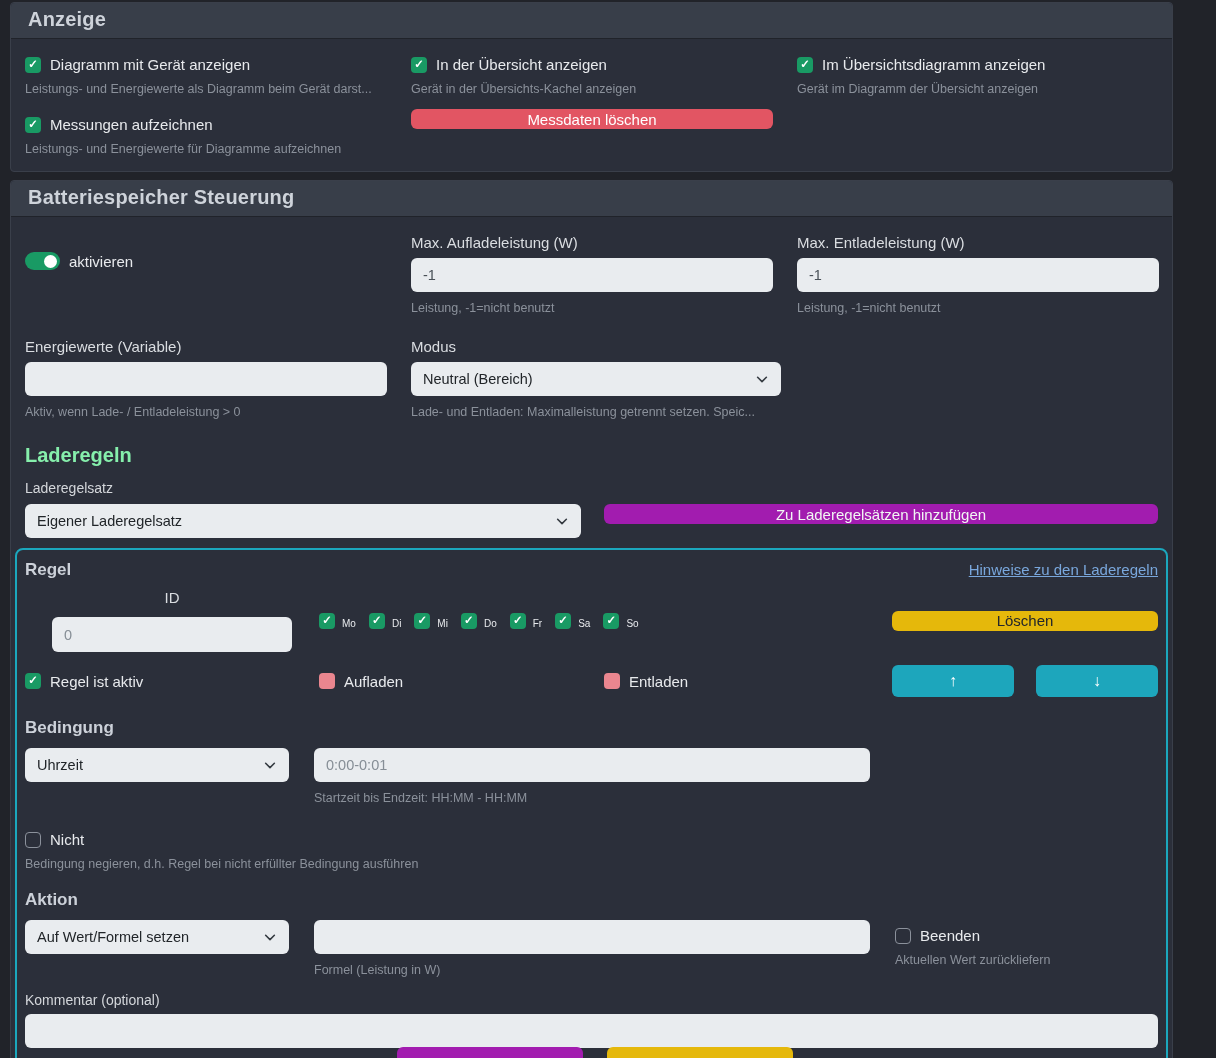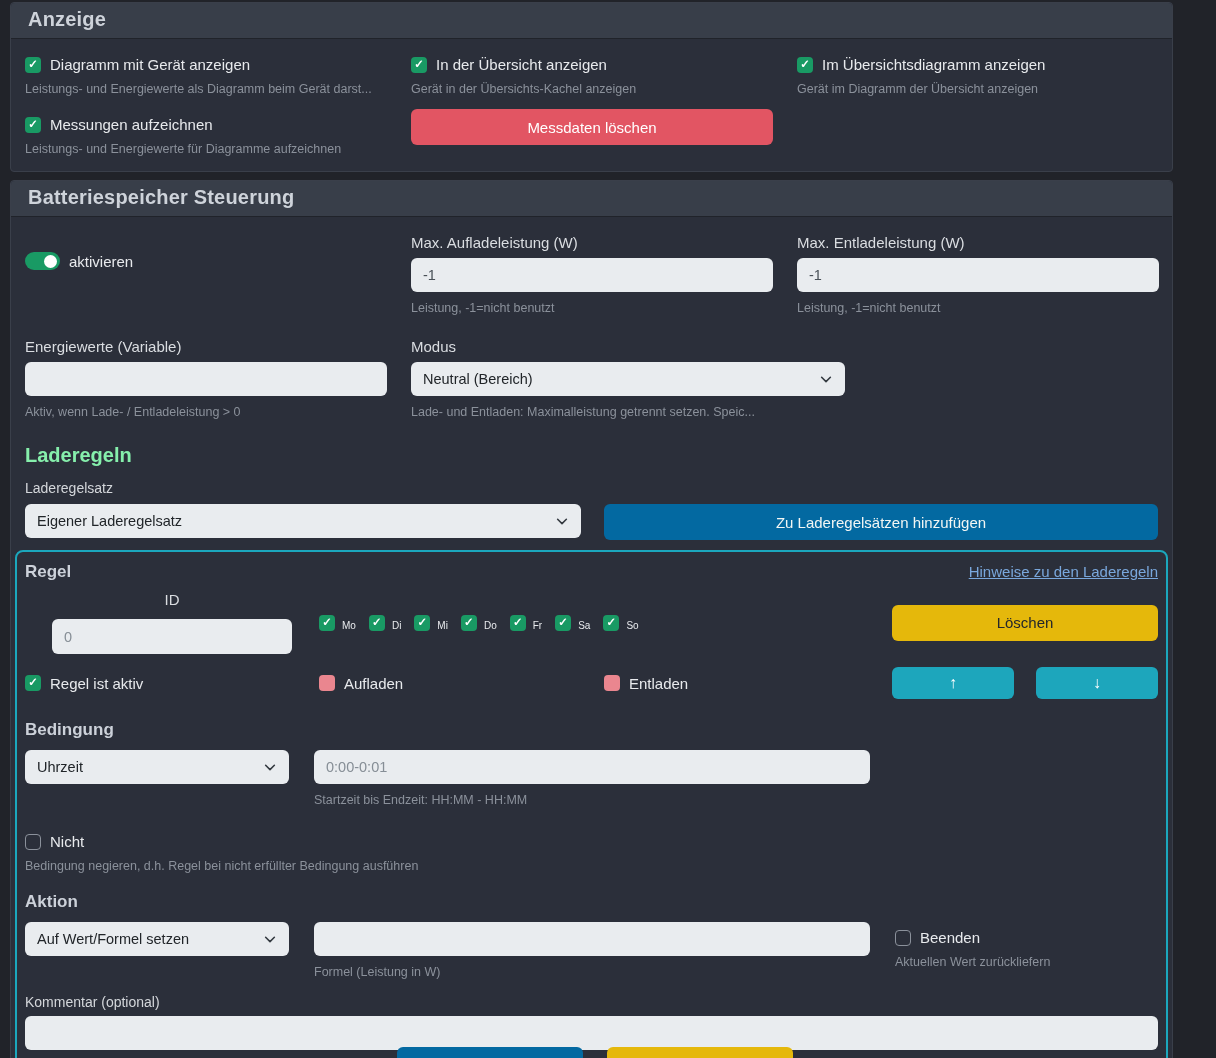--- a/index.html
+++ b/index.html
@@ -52,25 +52,25 @@
   .tinput.muted { color:#868e96; }
 
   .select {
     height:34px; background:#e9ecef; border-radius:6px; padding:0 12px;
     display:flex; align-items:center; justify-content:space-between;
     font-size:14.5px; color:#212529; cursor:default;
   }
   .chev { width:14px; height:14px; flex:0 0 14px; }
 
   .btn {
-    height:36px; border:none; border-radius:6px; font-size:15px; font-family:"Liberation Sans",sans-serif;
+    height:20px; border:none; border-radius:6px; font-size:15px; font-family:"Liberation Sans",sans-serif;
     display:flex; align-items:center; justify-content:center; cursor:pointer; width:100%;
   }
   .btn-red { background:#e25563; color:#fff; }
-  .btn-green { background:#0369a1; color:#f2f6f4; }
+  .btn-green { background:#a21caf; color:#f2f6f4; }
   .btn-yellow { background:#e5b80b; color:#23262b; }
   .btn-cyan { background:#1da6bc; color:#fff; font-size:16px; }
 
   .toggle-row { display:flex; align-items:center; gap:9px; font-size:15px; color:#e8eaed; margin-top:18px; }
   .toggle { position:relative; width:35px; height:18px; border-radius:9px; background:#199a64; flex:0 0 35px; cursor:pointer; }
   .toggle .knob { position:absolute; top:2.5px; right:3px; width:13px; height:13px; border-radius:50%; background:#fff; }
 
   .h2 { font-size:20px; font-weight:700; color:#86efac; }
   .h3 { font-size:17px; font-weight:700; color:#ccd1d9; }
 
@@ -165,21 +165,21 @@
       </div>
 
       <div class="grid3" style="margin-top:23px;">
         <div>
           <div class="field-label">Energiewerte (Variable)</div>
           <input class="tinput" readonly="" value="" style="">
           <div class="help">Aktiv, wenn Lade- / Entladeleistung &gt; 0</div>
         </div>
         <div>
           <div class="field-label">Modus</div>
-          <div class="select" style="width:434px;">
+          <div class="select" style="width:370px;">
             <span>Neutral (Bereich)</span>
             <svg class="chev" viewBox="0 0 16 16">
                 <path d="M3 6l5 5 5-5" fill="none" stroke="#343a40" stroke-width="1.8" stroke-linecap="round" stroke-linejoin="round"></path>
               </svg>
           </div>
           <div class="help">Lade- und Entladen: Maximalleistung getrennt setzen. Speic...</div>
         </div>
         <div></div>
       </div>
 

